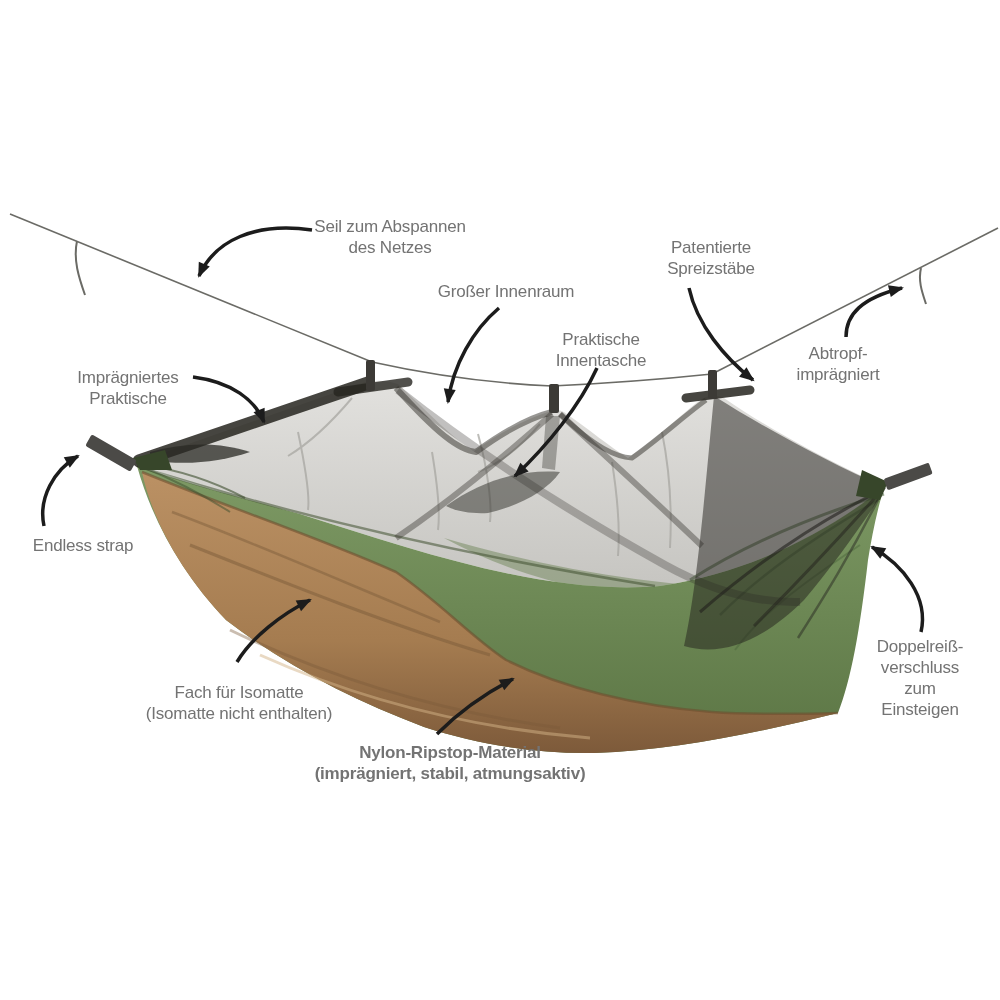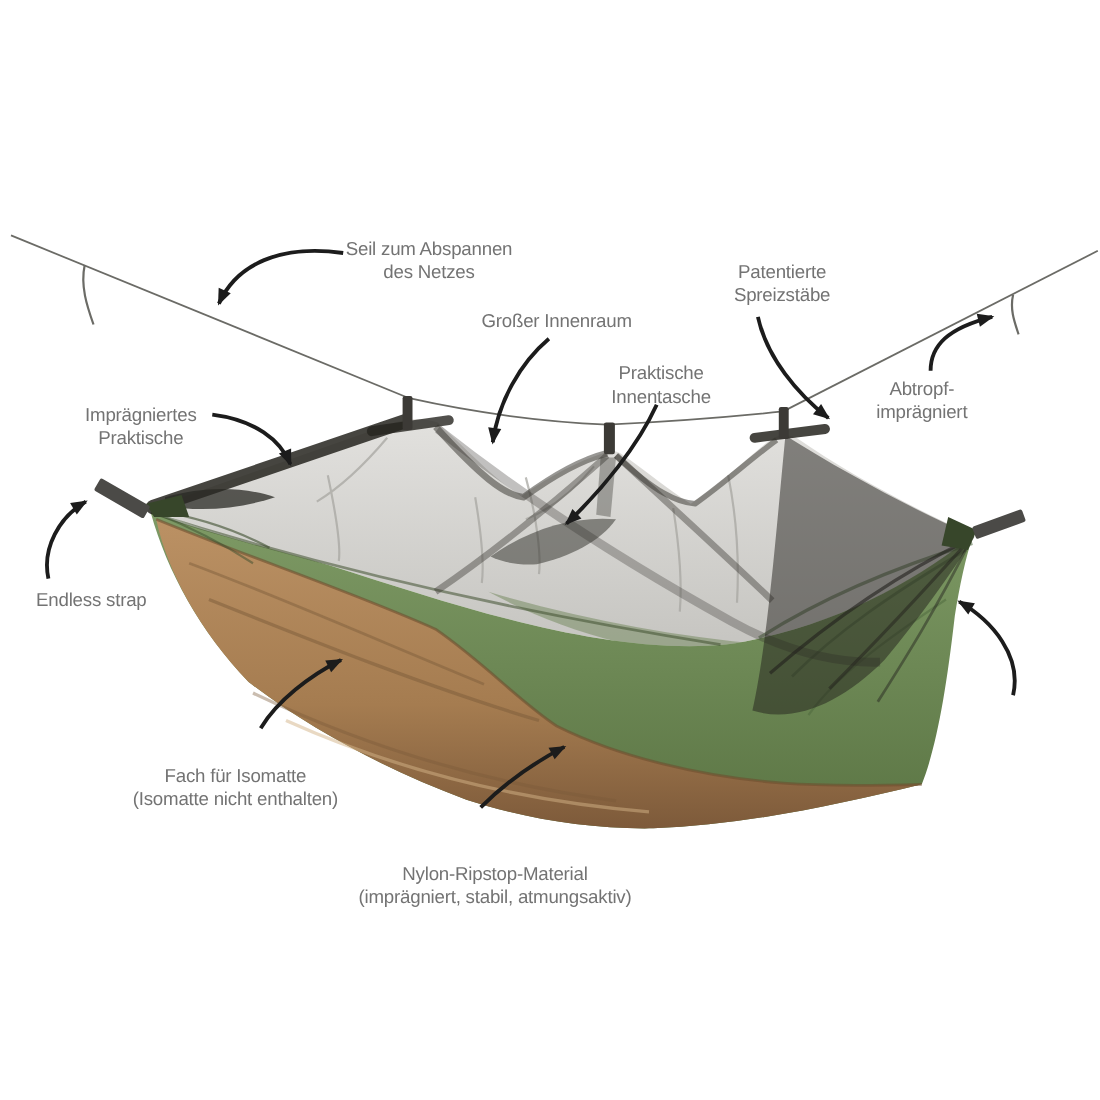--- a/index.html
+++ b/index.html
@@ -175,18 +175,21 @@
   <div class="label" style="left:699px;top:237px;margin-left:12px;">Patentierte
 Spreizstäbe</div>
   <div class="label" style="left:506px;top:281px;text-align:right;">Großer Innenraum</div>
   <div class="label" style="left:601px;top:329px;">Praktische
 Innentasche</div>
   <div class="label" style="left:838px;top:343px;">Abtropf-
 imprägniert</div>
   <div class="label" style="left:128px;top:367px;">Imprägniertes
 Praktische</div>
   <div class="label" style="left:58px;top:535px;margin-left:25px;">Endless strap</div>
-  <div class="label" style="left:214px;top:682px;margin-top:13px;">Fach für Isomatte
+  <div class="label" style="left:920px;top:636px;">Doppelreiß-
+verschluss
+zum Einsteigen</div>
+  <div class="label" style="left:239px;top:682px;">Fach für Isomatte
 (Isomatte nicht enthalten)</div>
-  <div class="label" style="left:450px;top:784px;">Nylon-Ripstop-Material
+  <div class="label" style="left:450px;top:742px;font-weight:bold;">Nylon-Ripstop-Material
 (imprägniert, stabil, atmungsaktiv)</div>
 
 </div>
 
 </body></html>

